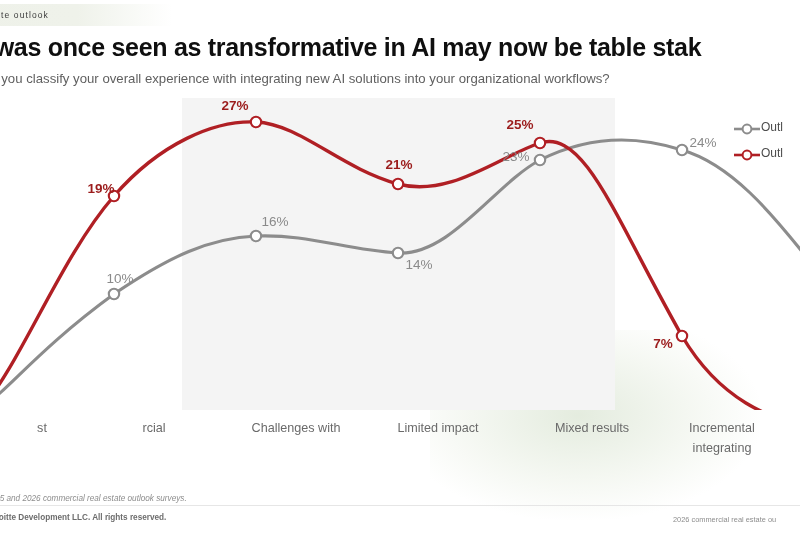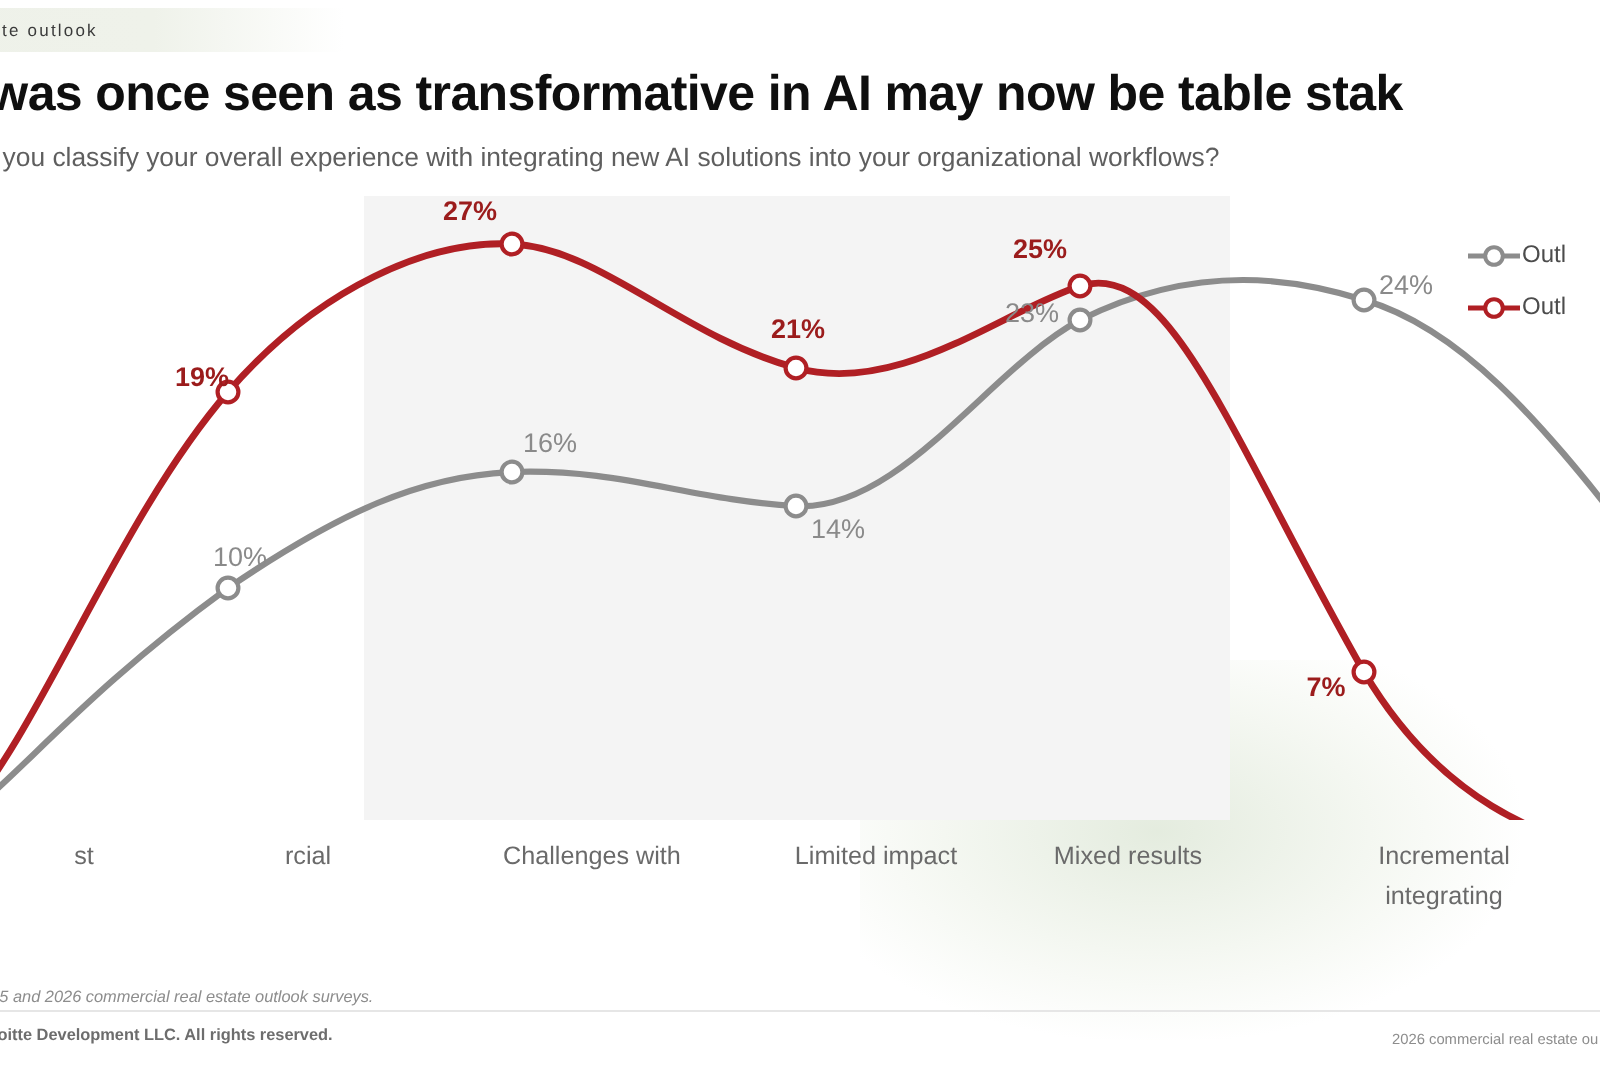--- a/index.html
+++ b/index.html
@@ -140,21 +140,21 @@
     left: -14px;
     top: 513px;
     font-size: 8.2px;
     font-weight: bold;
     color: #6d6d6d;
     white-space: nowrap;
     font-family: "Liberation Sans", sans-serif;
   }
   #footer-right {
     position: absolute;
-    left: 696px;
+    left: 673px;
     top: 515px;
     font-size: 7.4px;
     color: #8d8d8d;
     white-space: nowrap;
     font-family: "Liberation Sans", sans-serif;
   }
   #footer-rule {
     position: absolute;
     left: 0;
     top: 505px;
@@ -275,21 +275,21 @@
     </div>
     <div class="xlabel" style="left:34px; top:0; width:160px;">
       <div>rcial</div>
     </div>
     <div class="xlabel" style="left:176px; top:0; width:160px;">
       <div>Challenges with</div>
     </div>
     <div class="xlabel" style="left:318px; top:0; width:160px;">
       <div>Limited impact</div>
     </div>
-    <div class="xlabel" style="left:444px; top:0; width:160px;">
+    <div class="xlabel" style="left:472px; top:0; width:160px;">
       <div>Mixed results</div>
     </div>
     <div class="xlabel" style="left:602px; top:0; width:160px;">
       <div>Incremental</div>
       <div>integrating</div>
     </div>
     <div class="xlabel" style="left:744px; top:0; width:100px;">
       <div>Tran</div>
     </div>
   </div>

